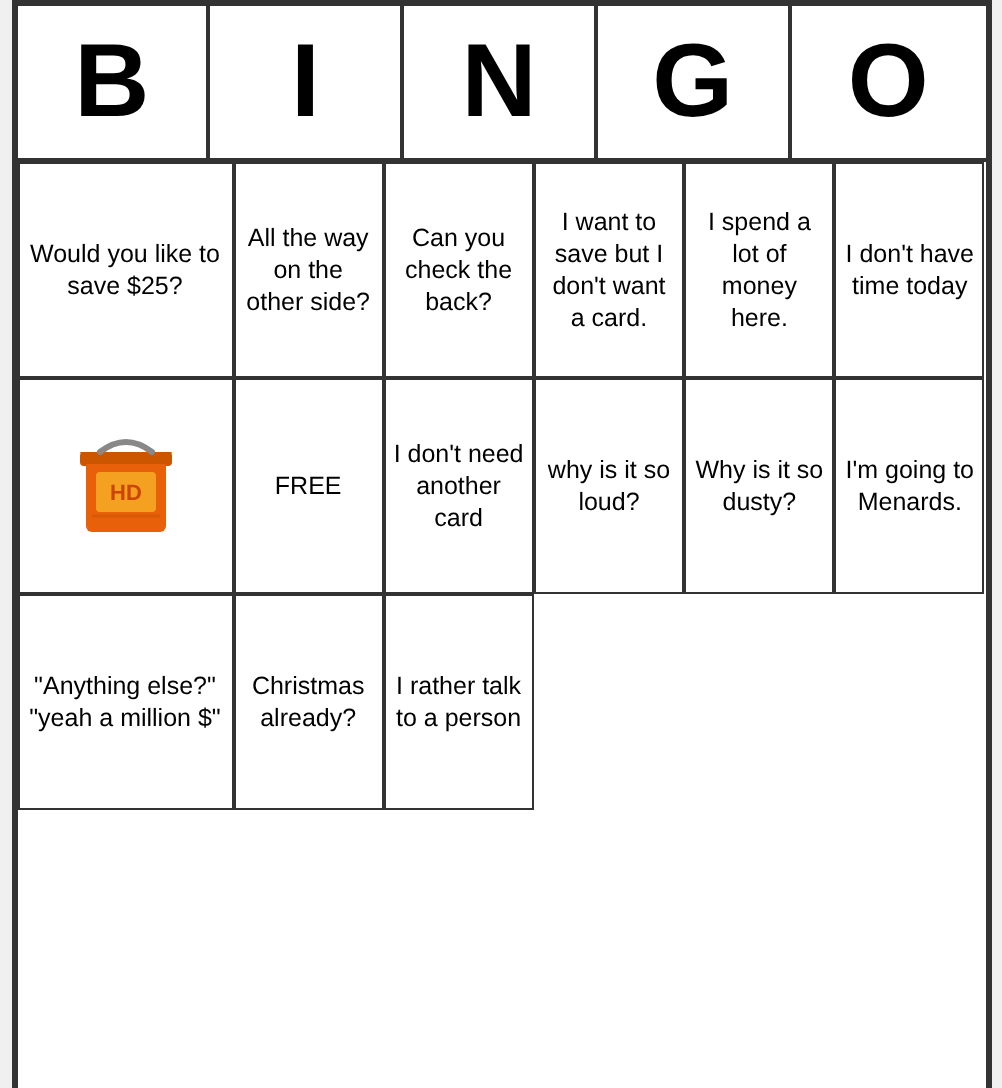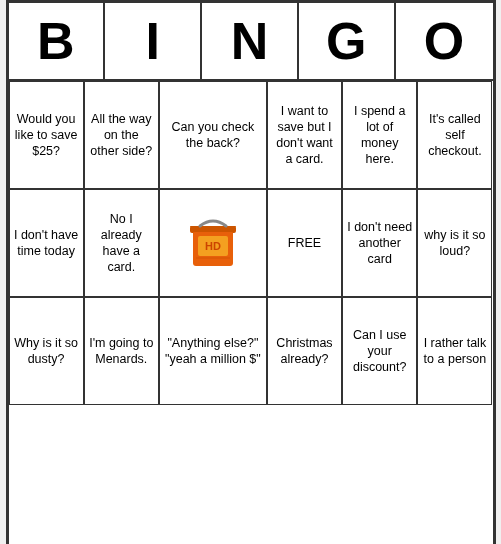--- a/index.html
+++ b/index.html
@@ -82,29 +82,23 @@
         <span>Can you check the back?</span>
       </div>
 
     <div class="bingo-cell">
         <span>I want to save but I don't want a card.</span>
       </div>
     <div class="bingo-cell">
         <span>I spend a lot of money here.</span>
       </div>
     <div class="bingo-cell">
-        <span>It's called self checkout.</span>
-      </div>
-    <div class="bingo-cell">
         <span>I don't have time today</span>
       </div>
 
-    <div class="bingo-cell">
-        <span>No I already have a card.</span>
-      </div>
     <div class="bingo-cell free-space">
 
       <svg class="bucket-img" viewBox="0 0 70 70" xmlns="http://www.w3.org/2000/svg">
 
         <rect x="15" y="22" width="40" height="36" rx="3" fill="#E8600A"></rect>
 
         <rect x="12" y="18" width="46" height="7" rx="2" fill="#CC5500"></rect>
 
         <polygon points="15,22 55,22 52,58 18,58" fill="#E8600A"></polygon>
         <polygon points="12,18 58,18 55,24 15,24" fill="#CC5500"></polygon>
@@ -135,19 +129,16 @@
         <span>I'm going to Menards.</span>
       </div>
 
     <div class="bingo-cell">
         <span>"Anything else?" "yeah a million $"</span>
       </div>
     <div class="bingo-cell">
         <span>Christmas already?</span>
       </div>
     <div class="bingo-cell">
-        <span>Can I use your discount?</span>
-      </div>
-    <div class="bingo-cell">
         <span>I rather talk to a person</span>
       </div>
   </div>
 </div>
 
 </body></html>

